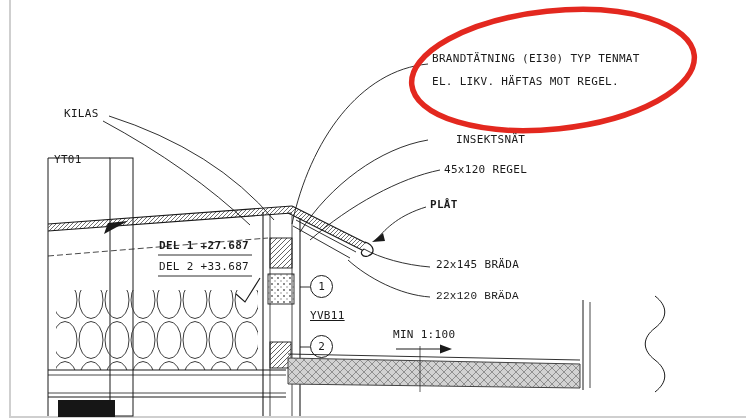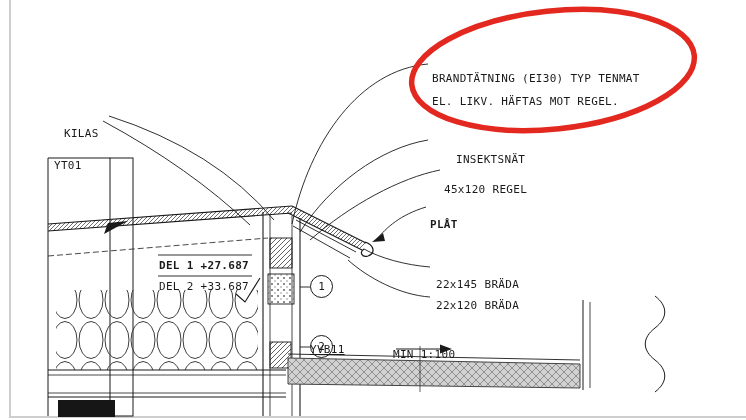--- a/index.html
+++ b/index.html
@@ -10,21 +10,20 @@
     overflow:hidden;
     font-family:"DejaVu Sans Mono", monospace;
   }
   svg.linework{position:absolute;left:0;top:0;}
   .label{
     position:absolute;
     font:11px/1.15 "DejaVu Sans Mono", monospace;
     color:#1a1a1a;
     white-space:nowrap;
     letter-spacing:0.3px;
-    margin-top:20px;
   }
   .note-line{margin:0 0 10px 0;}
   .callout{
     position:absolute;
     width:23px;height:23px;
     border:1.3px solid #1a1a1a;
     border-radius:50%;
     display:flex;align-items:center;justify-content:center;
     font:11px "DejaVu Sans Mono", monospace;
     color:#1a1a1a;
@@ -142,27 +141,27 @@
 
     <rect x="58" y="400" width="57" height="17" fill="#161616"></rect>
   </svg>
 
   <div class="label" style="left:432px;top:53px;">
     <div class="note-line">BRANDTÄTNING (EI30) TYP TENMAT</div>
     <div class="note-line">EL. LIKV. HÄFTAS MOT REGEL.</div>
   </div>
 
   <div class="label" style="left:64px;top:108px;">KILAS</div>
-  <div class="label" style="left:54px;top:140px;">YT01</div>
+  <div class="label" style="left:54px;top:154px;">YT01</div>
   <div class="label" style="left:456px;top:134px;">INSEKTSNÄT</div>
   <div class="label" style="left:444px;top:164px;">45x120 REGEL</div>
   <div class="label" style="left:430px;top:199px;font-weight:bold;">PLÅT</div>
   <div class="label" style="left:436px;top:259px;">22x145 BRÄDA</div>
-  <div class="label" style="left:436px;top:280px;">22x120 BRÄDA</div>
+  <div class="label" style="left:436px;top:290px;font-family:Liberation Mono, monospace;">22x120 BRÄDA</div>
   <div class="label" style="left:159px;top:240px;font-weight:bold;">DEL 1 +27.687</div>
   <div class="label" style="left:159px;top:261px;">DEL 2 +33.687</div>
-  <div class="label" style="left:310px;top:324px;text-decoration:underline;">YVB11</div>
+  <div class="label" style="left:310px;top:310px;text-decoration:underline;">YVB11</div>
   <div class="label" style="left:393px;top:329px;">MIN 1:100</div>
 
   <div class="callout" style="left:310px;top:275px;">1</div>
   <div class="callout" style="left:310px;top:335px;">2</div>
 
 </div>
 
 </body></html>

